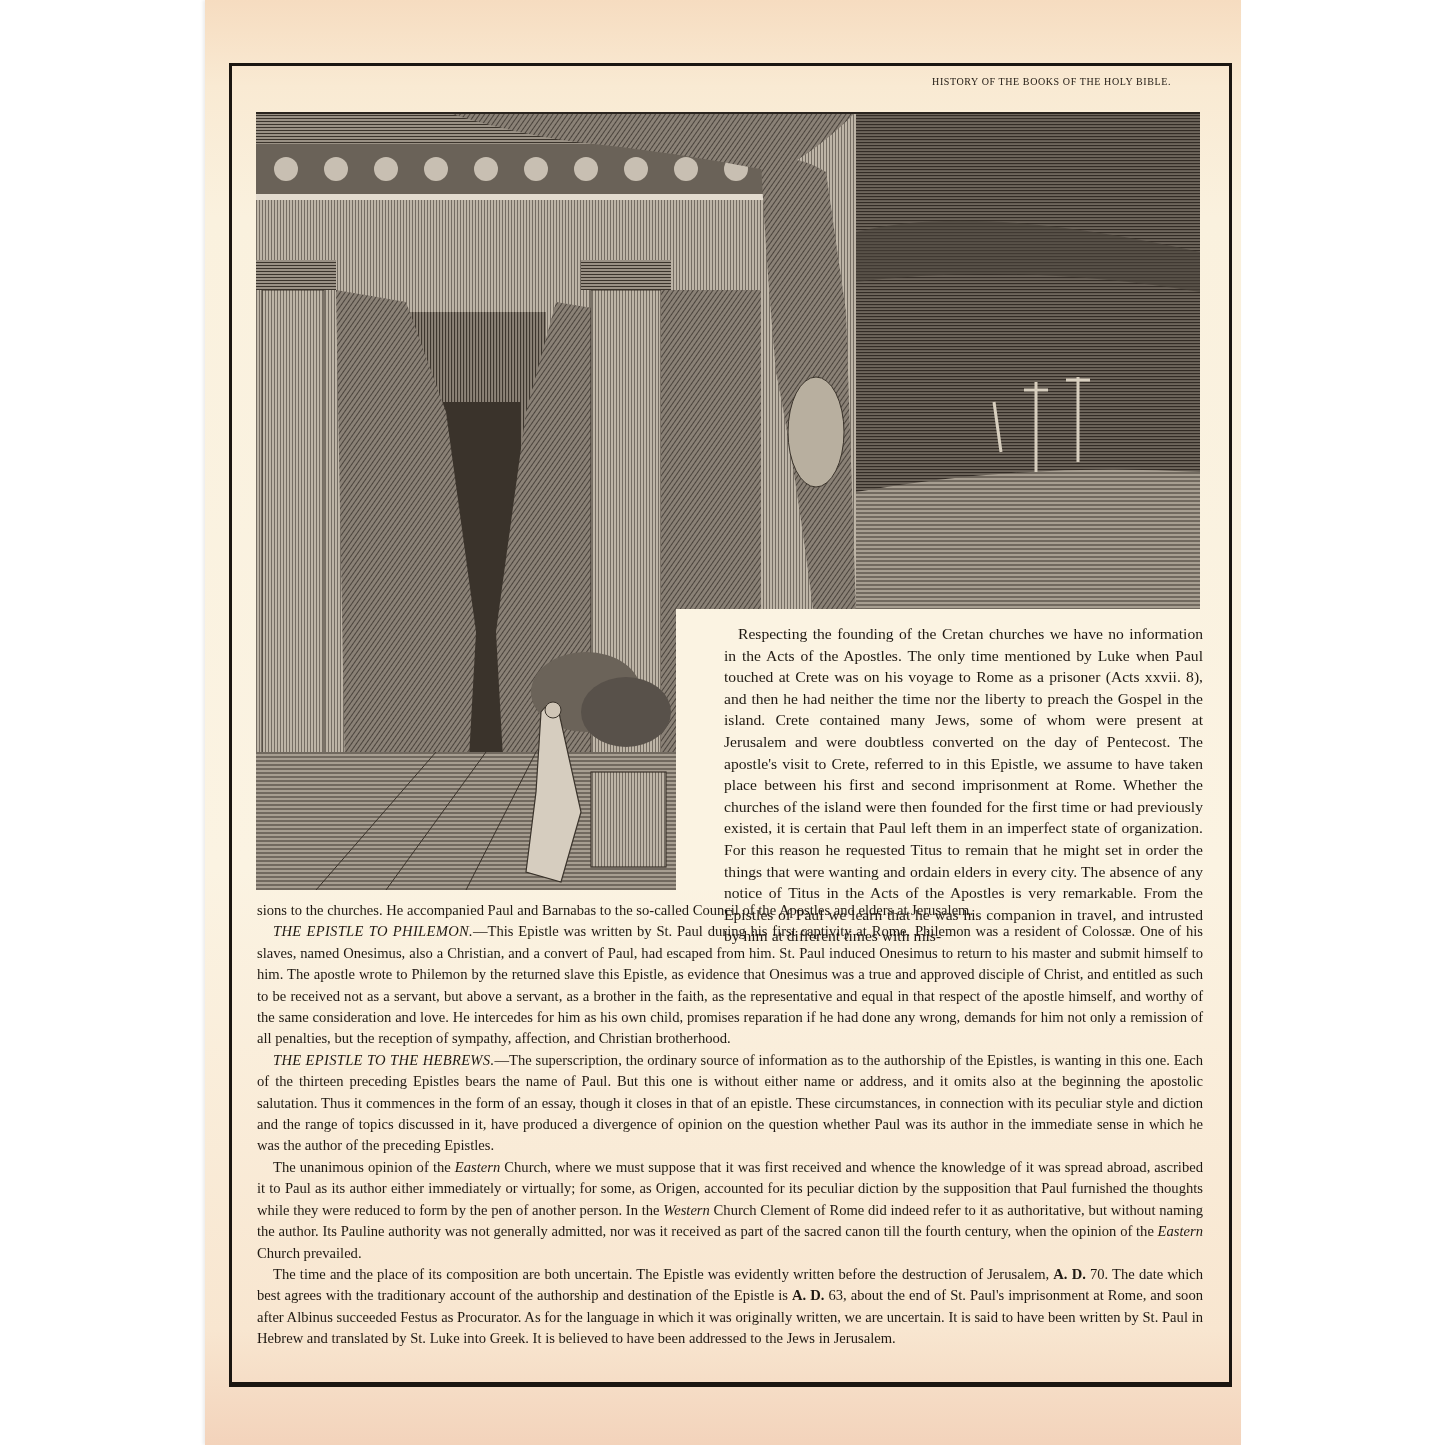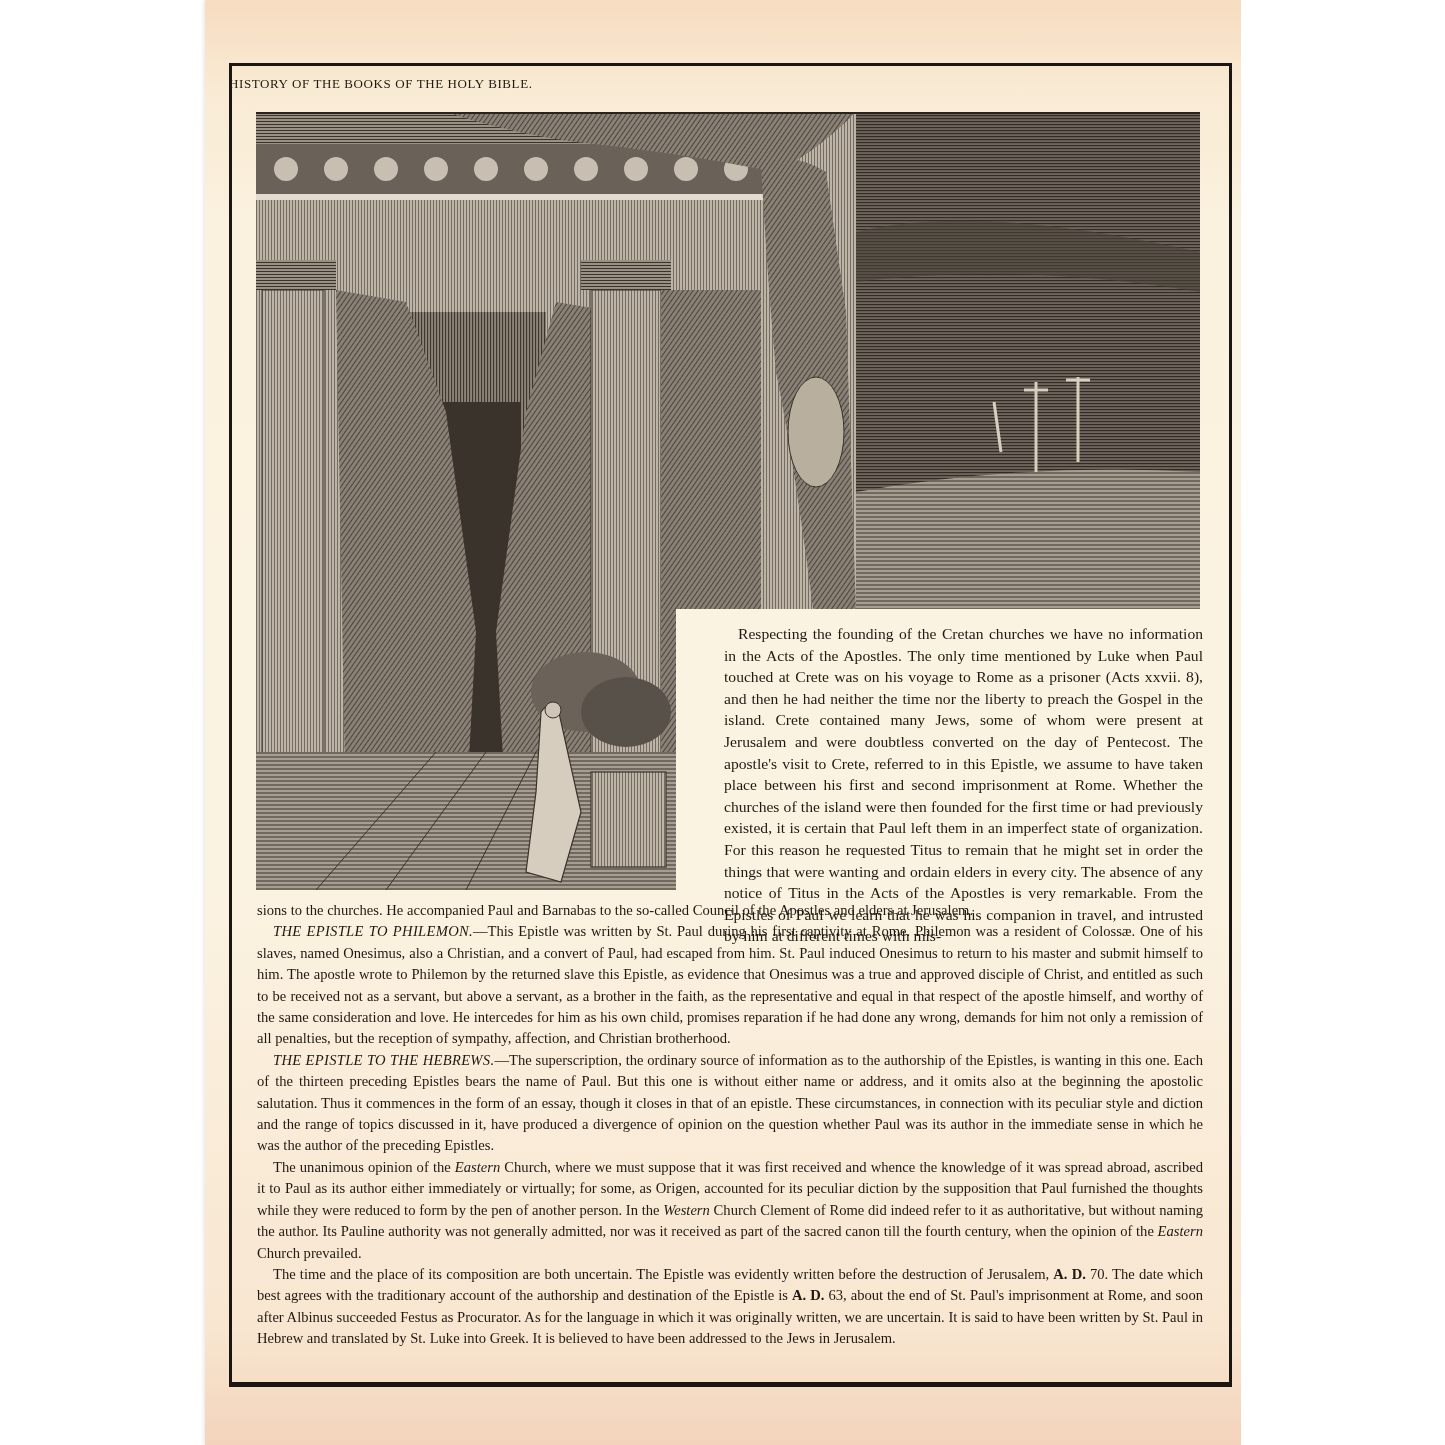--- a/index.html
+++ b/index.html
@@ -9,22 +9,22 @@
     background: linear-gradient(180deg, #f6dcc0 0%, #f9ead3 6%, #faf1de 15%, #fbf3e2 60%, #f8e6d0 92%, #f3d3bb 100%);
     box-shadow: -2px 0 3px rgba(0,0,0,0.08);
   }
   .frame {
     position:absolute; left:229px; top:63px; width:1003px; height:1324px;
     border-left:3px solid #1b1611; border-right:3px solid #1b1611;
     border-top:3px solid #1b1611; border-bottom:5px solid #1b1611;
     box-sizing:border-box;
   }
   .running-head {
-    position:absolute; left:229px; top:76px; width:942px; text-align:left;
-    font-family:"Liberation Serif", "DejaVu Serif", serif; font-size:13px;
+    position:absolute; left:229px; top:76px; width:942px; text-align:right;
+    font-family:"Liberation Serif", "DejaVu Serif", serif; font-size:10px;
     letter-spacing:0.6px; color:#221b14;
   }
   
   .illus {
     position:absolute; left:256px; top:112px; width:944px; height:778px;
   }
   .illus svg { display:block; }
   .text {
     font-family:"Liberation Serif", "DejaVu Serif", serif; color:#1f1912;
   }

